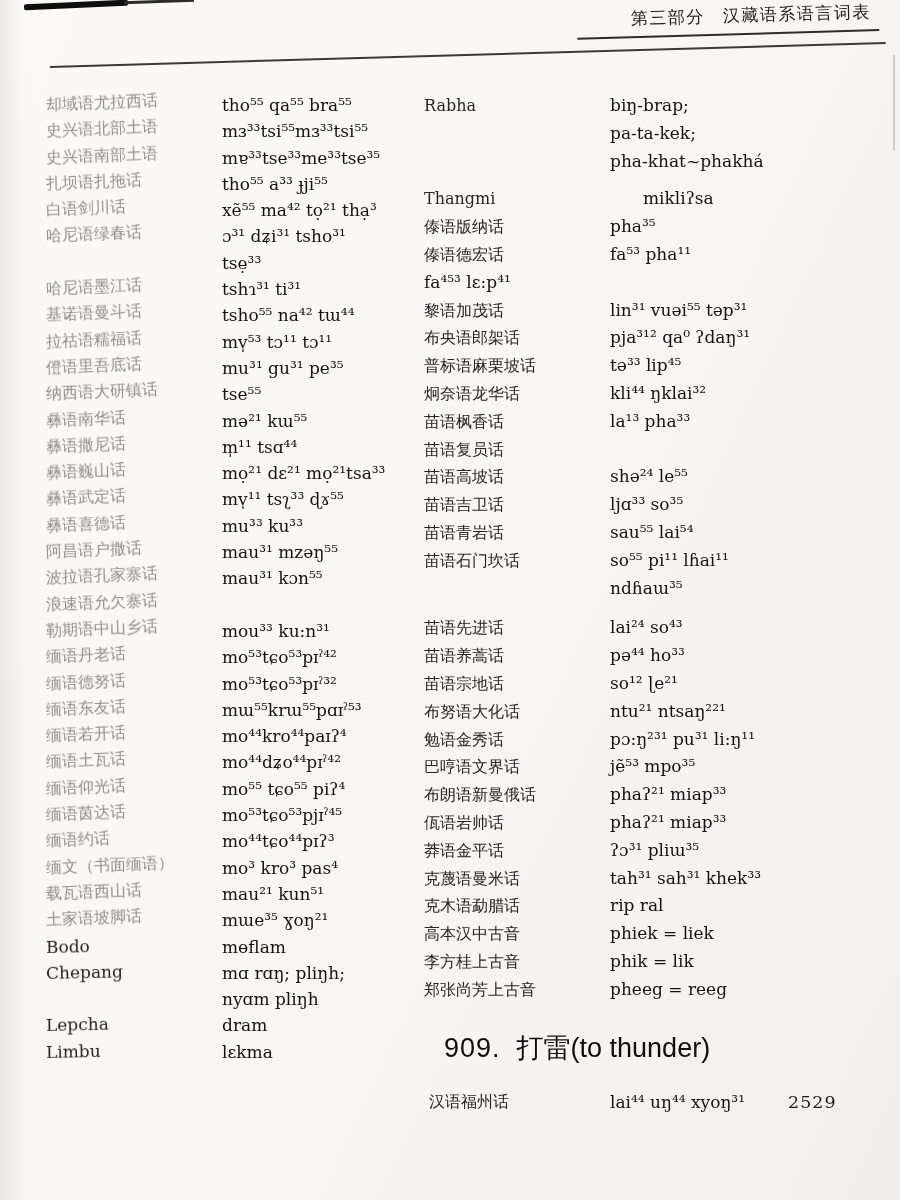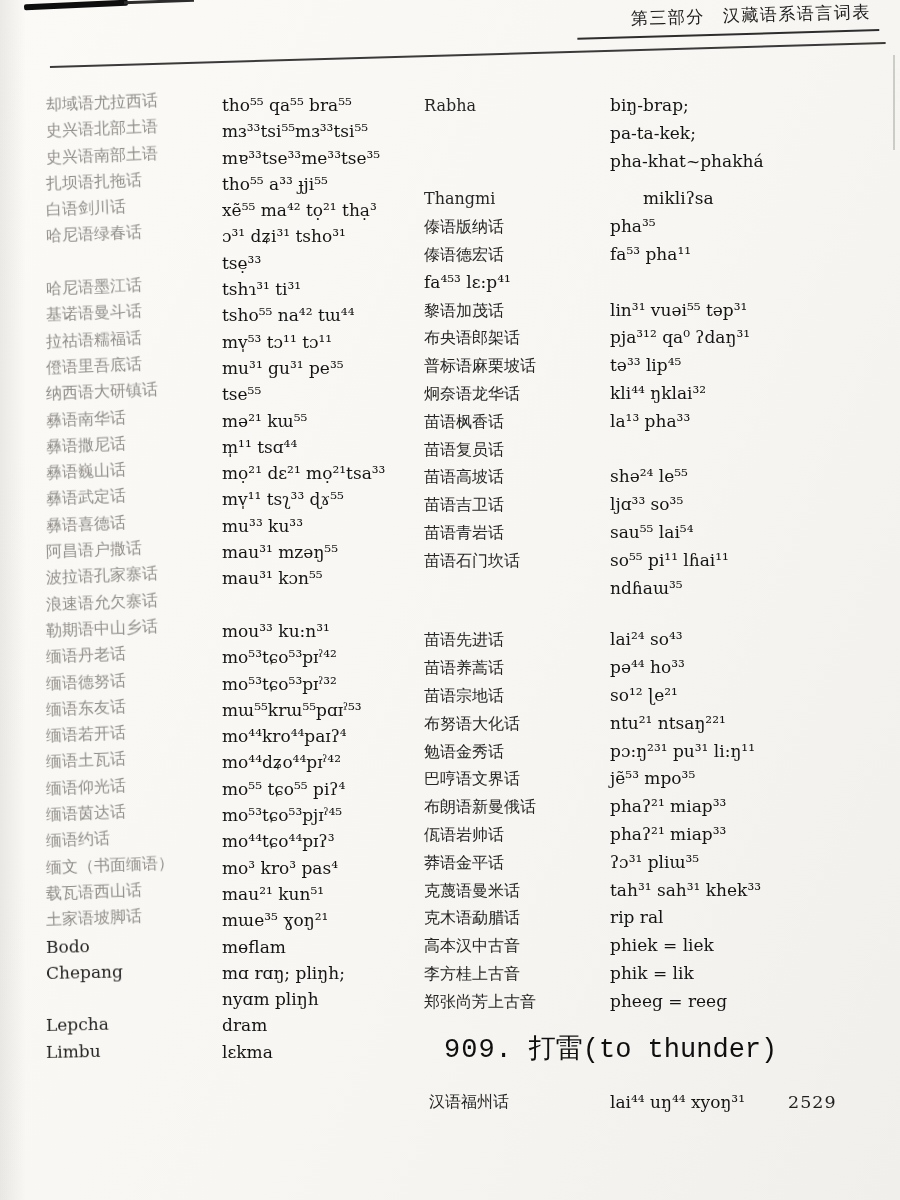--- a/index.html
+++ b/index.html
@@ -39,21 +39,21 @@
   .col-left .name { width:176px; color:#918e89; filter:blur(0.55px);
     transform:rotate(-2.3deg); transform-origin:left center; }
   .col-left .name.latin { color:#262626; filter:blur(0.1px); font-size:17px;
     transform:rotate(-1.2deg); }
   .col-right .name { width:186px; color:#262626; }
   .lines { flex:1; }
   .line { font-size:17px; white-space:nowrap; color:#141414; }
 
   
   .section-title { position:absolute; left:444px; top:1030px;
-    font-family:Liberation Mono, monospace;
+    font-family:Liberation Sans, sans-serif;
     font-size:27px; color:#0f0f0f; }
   .section-title .num { margin-right:16px; letter-spacing:1px; }
   #section-entries { position:absolute; left:420px; top:1088px; width:436px;margin-left:9px; }
   #section-entries .entry { line-height:28px; }
   #section-entries .name { flex:none; width:181px; font-size:16px; color:#262626; white-space:nowrap; }
 
   .page-number { position:absolute; left:788px; top:1092px; font-size:17.5px;
     color:#1e1e1e; letter-spacing:1px;text-align:right; }
 </style>
 </head>
@@ -368,21 +368,21 @@
           <div class="line">sau⁵⁵ lai⁵⁴</div>
         </div>
       </div>
       <div class="entry">
         <span class="name">苗语石门坎话</span>
         <div class="lines">
           <div class="line">so⁵⁵ pi¹¹ lɦai¹¹</div>
           <div class="line">ndɦaɯ³⁵</div>
         </div>
       </div>
-      <div class="entry" style="margin-top: 24px; align-items: center;">
+      <div class="entry" style="margin-top: 12px; align-items: center;">
         <span class="name">苗语先进话</span>
         <div class="lines">
           <div class="line">lai²⁴ so⁴³</div>
         </div>
       </div>
       <div class="entry">
         <span class="name">苗语养蒿话</span>
         <div class="lines">
           <div class="line">pə⁴⁴ ho³³</div>
         </div>

